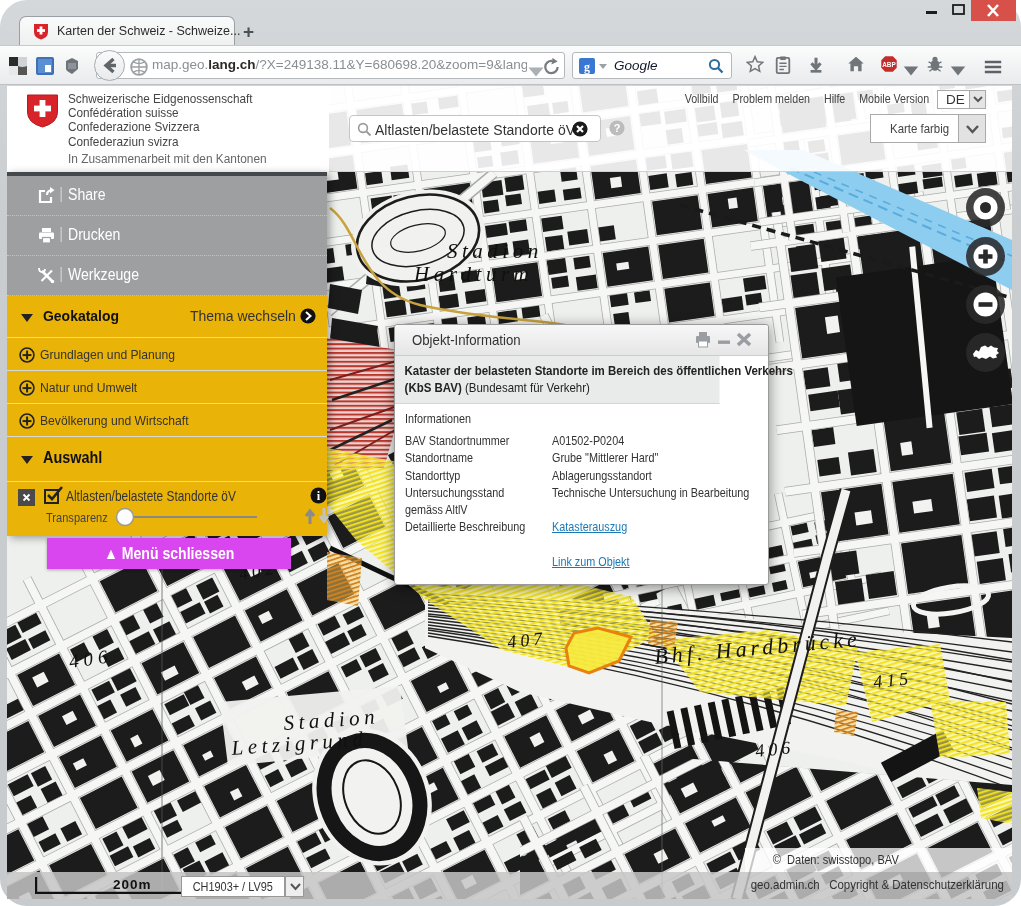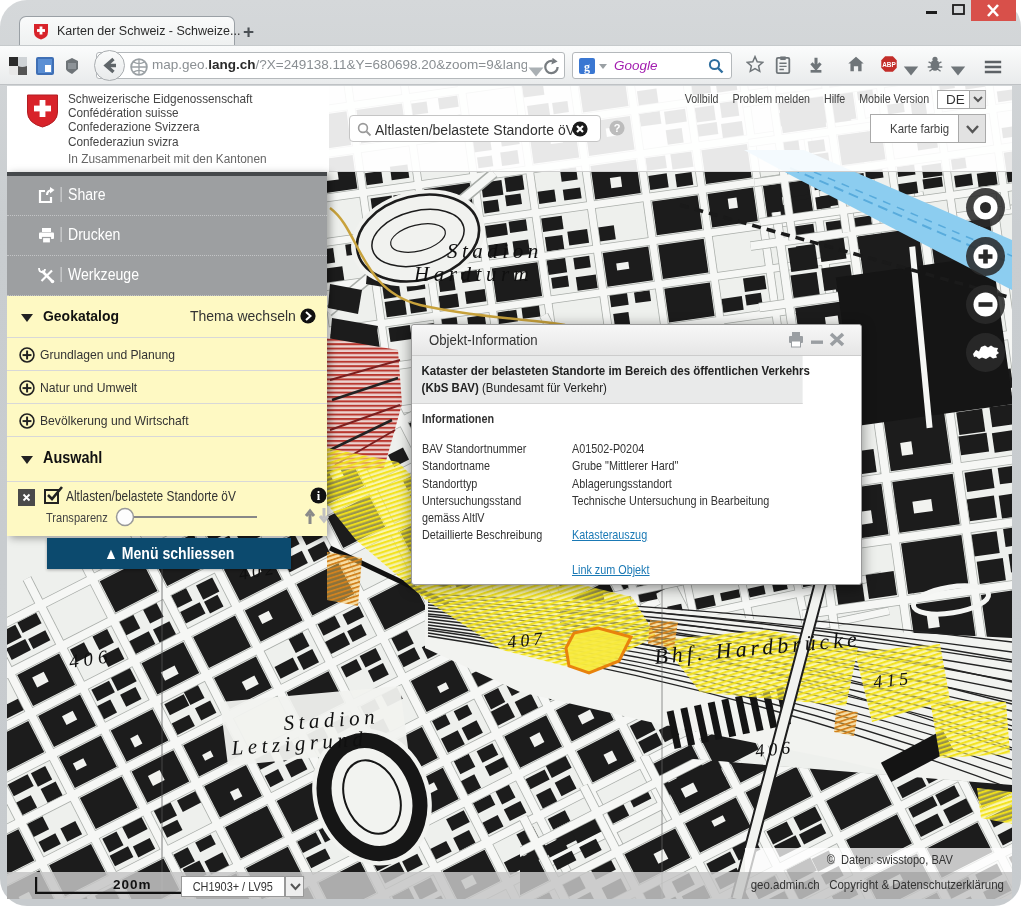--- a/index.html
+++ b/index.html
@@ -33,45 +33,45 @@
 #desel .btn{position:absolute;right:0;top:0;width:16px;height:17px;background:#e4e4e4;border-left:1px solid #aaa}
 #searchbox{position:absolute;left:342px;top:29px;width:252px;height:27px;background:#fff;border:1px solid #c5c5c5;border-radius:4px}
 #searchbox .q{position:absolute;left:25px;top:6px;font-size:14px;color:#333;white-space:nowrap}
 #ktsel{position:absolute;left:863px;top:28px;width:116px;height:29px;border:1px solid #aaa;background:#fff;font-size:13px;color:#444}
 #sidebar{position:absolute;left:0;top:86px;width:320px;box-shadow:3px 2px 8px rgba(0,0,0,0.35)}
 #sidetop{height:4px;background:#45484b}
 .gmenu{position:relative;height:40px;background:#9d9fa1;border-bottom:1px dotted #c3c4c6;color:#fff;font-size:16px}
 .gmenu .lbl{position:absolute;left:61px;top:10px;transform:scaleX(.88);transform-origin:0 50%}
 .gmenu .sep{position:absolute;left:52px;top:8px;color:#c8c9ca;font-size:17px}
 .gmenu svg{position:absolute;left:31px;top:11px}
-.wrow{position:relative;background:#fef9c3;border-bottom:1px solid #d8d8d8;color:#333}
+.wrow{position:relative;background:#eab308;border-bottom:1px solid #d8d8d8;color:#333}
 #geokat{height:42px}
 #geokat .tri{position:absolute;left:14px;top:18px;width:0;height:0;border-left:6.5px solid transparent;border-right:6.5px solid transparent;border-top:8px solid #222}
 #geokat .bt{position:absolute;left:36px;top:11px;font-size:15.5px;font-weight:bold;color:#111;transform:scaleX(.9);transform-origin:0 50%}
 #geokat .tw{position:absolute;left:183px;top:12px;font-size:14px;color:#333}
 .cat{height:33px}
 .cat .pl{position:absolute;left:12px;top:9px}
 .cat .lbl{position:absolute;left:33px;top:9px;font-size:13.5px;color:#333;transform:scaleX(.9);transform-origin:0 50%}
 #auswahl{height:45px}
 #auswahl .tri{position:absolute;left:14px;top:19px;width:0;height:0;border-left:6.5px solid transparent;border-right:6.5px solid transparent;border-top:8px solid #222}
 #auswahl .bt{position:absolute;left:36px;top:12px;font-size:16px;font-weight:bold;color:#111;transform:scaleX(.9);transform-origin:0 50%}
 #layer{height:54px;border-bottom:none}
-#menuclose{position:absolute;left:40px;top:366px;width:244px;height:31px;background:#0c4a6e;color:#fff;font-size:16px;font-weight:bold;text-align:center;line-height:31px;box-shadow:0 1px 3px rgba(0,0,0,.3)}
-#popup{position:absolute;left:404px;top:238px;width:451px;height:261px;background:#fff;border:1px solid #9a9a9a;border-radius:3px;box-shadow:0 3px 14px rgba(0,0,0,.45)}
+#menuclose{position:absolute;left:40px;top:366px;width:244px;height:31px;background:#d946ef;color:#fff;font-size:16px;font-weight:bold;text-align:center;line-height:31px;box-shadow:0 1px 3px rgba(0,0,0,.3)}
+#popup{position:absolute;left:387px;top:238px;width:375px;height:261px;background:#fff;border:1px solid #9a9a9a;border-radius:3px;box-shadow:0 3px 14px rgba(0,0,0,.45)}
 #pophdr{position:absolute;left:0;top:0;width:100%;height:31px;background:linear-gradient(#f7f7f7,#e6e6e6);border-bottom:1px solid #ccc;border-radius:3px 3px 0 0}
 #pophdr .t{position:absolute;left:17px;top:6px;font-size:15px;color:#333}
 #popgrey{position:absolute;left:0;top:31px;width:100%;height:48px;background:#e9eaea;border-bottom:1px solid #d5d5d5;font-size:13.2px;color:#222;padding:6px 0 0 11px;line-height:17px;white-space:nowrap;transform:scaleX(.87);transform-origin:0 0}
 #popbody{position:absolute;left:0;top:79px;width:100%;font-size:13.2px;color:#333}
-#popbody table{border-collapse:collapse;margin:14px 0 0 10px}
+#popbody table{border-collapse:collapse;margin:6px 0 0 10px}
 #popbody td{padding:0;vertical-align:top;font-size:13.2px;line-height:17.3px;white-space:nowrap}
 #popbody td.k{width:150px}
 #popbody a{color:#1a79b5;text-decoration:underline}
 .rbtn{position:absolute;width:39px;height:39px;border-radius:50%;background:rgba(42,42,42,0.88)}
 #botbar{position:absolute;left:0;top:786px;width:1005px;height:27px;background:rgba(198,198,197,0.85)}
-#attr{position:absolute;left:738px;top:762px;width:267px;height:24px;background:rgba(255,255,255,0.75);font-size:13.5px;color:#333;text-align:center;line-height:24px;padding-right:6px}
+#attr{position:absolute;left:738px;top:762px;width:267px;height:24px;background:rgba(255,255,255,0.75);font-size:13.5px;color:#333;text-align:left;line-height:24px;padding-right:6px}
 #botright{position:absolute;right:8px;top:5px;font-size:13.5px;color:#333}
 #crsbox{position:absolute;left:174px;top:4px;width:104px;height:21px;background:#fff;border:1px solid #999;font-size:13px;color:#333;text-align:center;line-height:19px}
 #scale{position:absolute;left:28px;top:5px;width:197px;height:17px}
 </style></head>
 <body>
 <div id="win">
  <div id="titlebar">
   <div id="tab">
     <svg width="16" height="17" style="position:absolute;left:13px;top:6px" viewBox="0 0 16 17">
           <path d="M1,1 h14 v8 q0,5.5 -7,7.5 q-7,-2 -7,-7.5 Z" fill="#d8232a"></path>
@@ -123,21 +123,21 @@
         <path d="M8,0 L13,2.5 L8,6 Z" fill="#777c80" transform="rotate(10 9 3)"></path>
       </svg>
   <div id="searchbar">
     <svg width="16" height="16" style="position:absolute;left:6px;top:5px" viewBox="0 0 16 16">
           <rect width="16" height="16" rx="2" fill="#3a77d2"></rect>
           <text x="8" y="12.5" font-size="12" font-weight="bold" fill="#fff" text-anchor="middle" font-family="Liberation Serif">g</text>
         </svg>
     <svg width="10" height="8" style="position:absolute;left:25px;top:10px" viewBox="0 0 10 8">
           <path d="M1,1 L5,6 L9,1" fill="#9aa0a4"></path>
         </svg>
-    <div style="position:absolute;left:41px;top:5px;font-size:13.5px;font-style:italic;color:#a21caf">Google</div>
+    <div style="position:absolute;left:41px;top:5px;font-size:13.5px;font-style:italic;color:#0f172a">Google</div>
     <svg width="16" height="16" style="position:absolute;right:7px;top:5px" viewBox="0 0 16 16">
           <circle cx="6.5" cy="6.5" r="4.6" fill="none" stroke="#2e6e9e" stroke-width="2"></circle>
           <path d="M10,10 L14.5,14.5" stroke="#2e6e9e" stroke-width="2.4"></path>
         </svg>
   </div>
   <svg class="tbicon" style="left:746px;top:9px" width="22" height="22" viewBox="0 0 22 22">
         <path d="M11,2 L13.7,8.2 L20.5,8.9 L15.4,13.4 L16.8,20 L11,16.6 L5.2,20 L6.6,13.4 L1.5,8.9 L8.3,8.2 Z" fill="none" stroke="#6f7579" stroke-width="1.8"></path>
       </svg>
   <svg class="tbicon" style="left:774px;top:10px" width="20" height="20" viewBox="0 0 20 20">
         <rect x="3" y="2" width="14" height="17" rx="1.5" fill="none" stroke="#6f7579" stroke-width="2"></rect>
@@ -1296,21 +1296,21 @@
               <rect x="3" y="1" width="8" height="4"></rect>
               <rect x="0" y="5" width="14" height="7" rx="1"></rect>
               <rect x="2.5" y="10" width="9" height="6" stroke="#9a9ea2" fill="#fff"></rect>
             </g>
             <rect x="22" y="9.5" width="12" height="3.4" fill="#9a9ea2"></rect>
             <path d="M42,3 L54,14 M54,3 L42,14" stroke="#9a9ea2" stroke-width="3.6"></path>
           </svg>
    </div>
    <div id="popgrey"><b>Kataster der belasteten Standorte im Bereich des öffentlichen Verkehrs</b><br><b>(KbS BAV)</b> (Bundesamt für Verkehr)</div>
    <div id="popbody">
-    <div style="margin:7px 0 0 10px;font-weight:bold"><span class="c82">Informationen</span></div>
+    <div style="margin:7px 0 0 10px;font-weight:normal"><span class="c82">Informationen</span></div>
     <table>
      <tbody>
               <tr>
                 <td class="k"><span class="c82">BAV Standortnummer</span></td>
                 <td><span class="c82">A01502-P0204</span></td>
               </tr>
      <tr>
                 <td class="k"><span class="c82">Standortname</span></td>
                 <td><span class="c82">Grube "Mittlerer Hard"</span></td>
               </tr>

